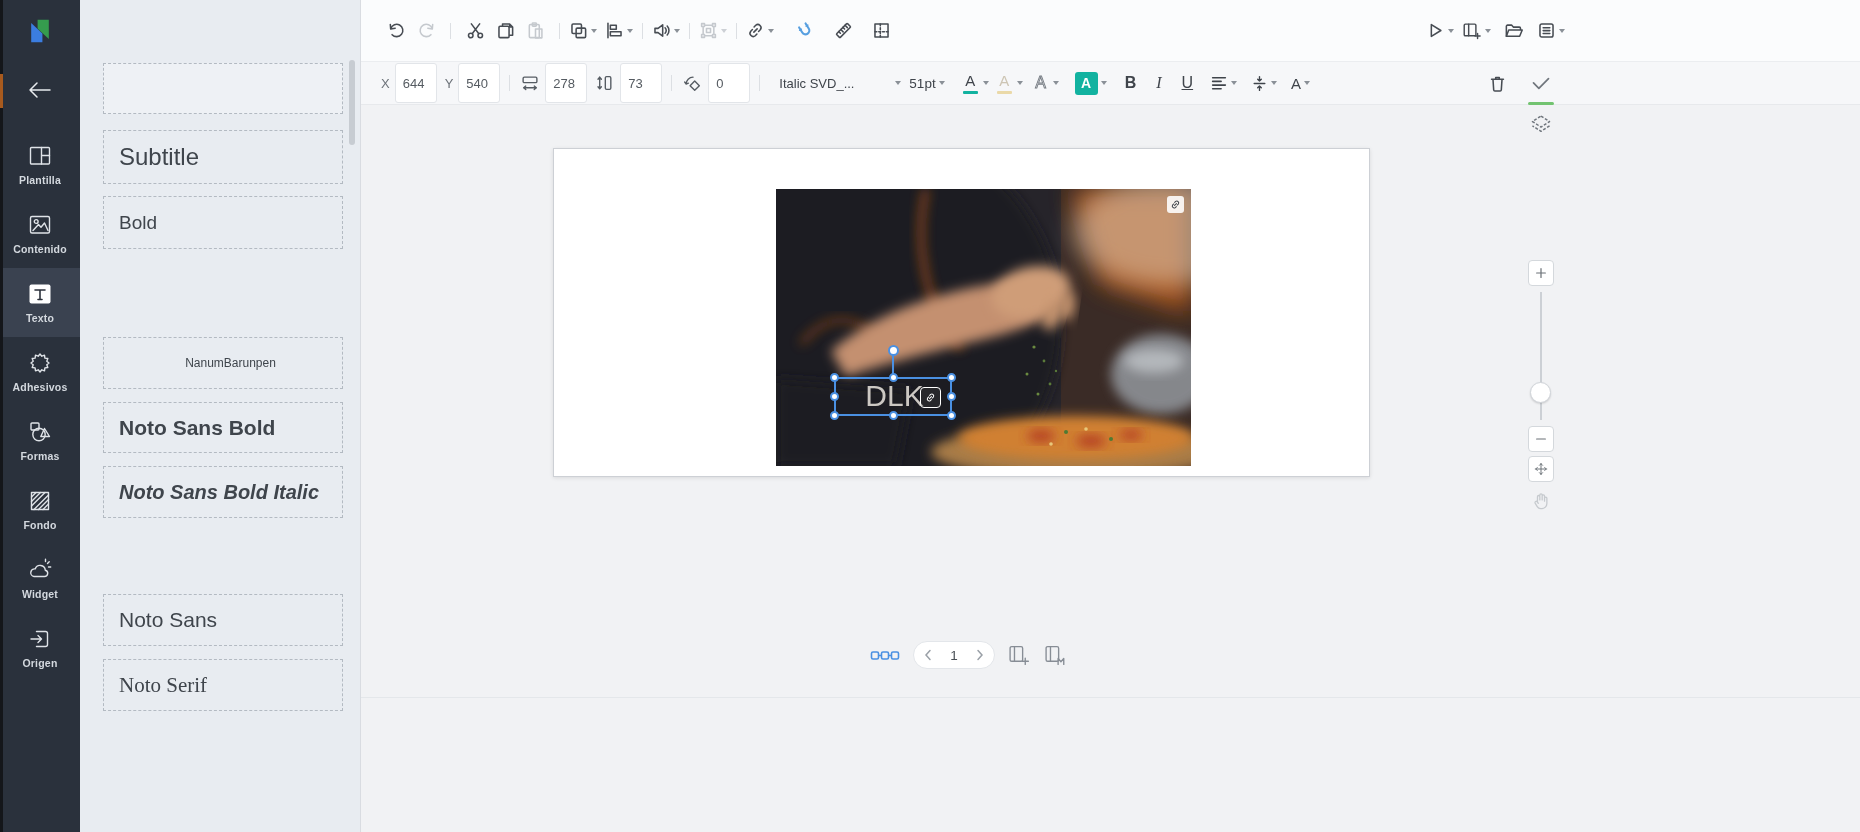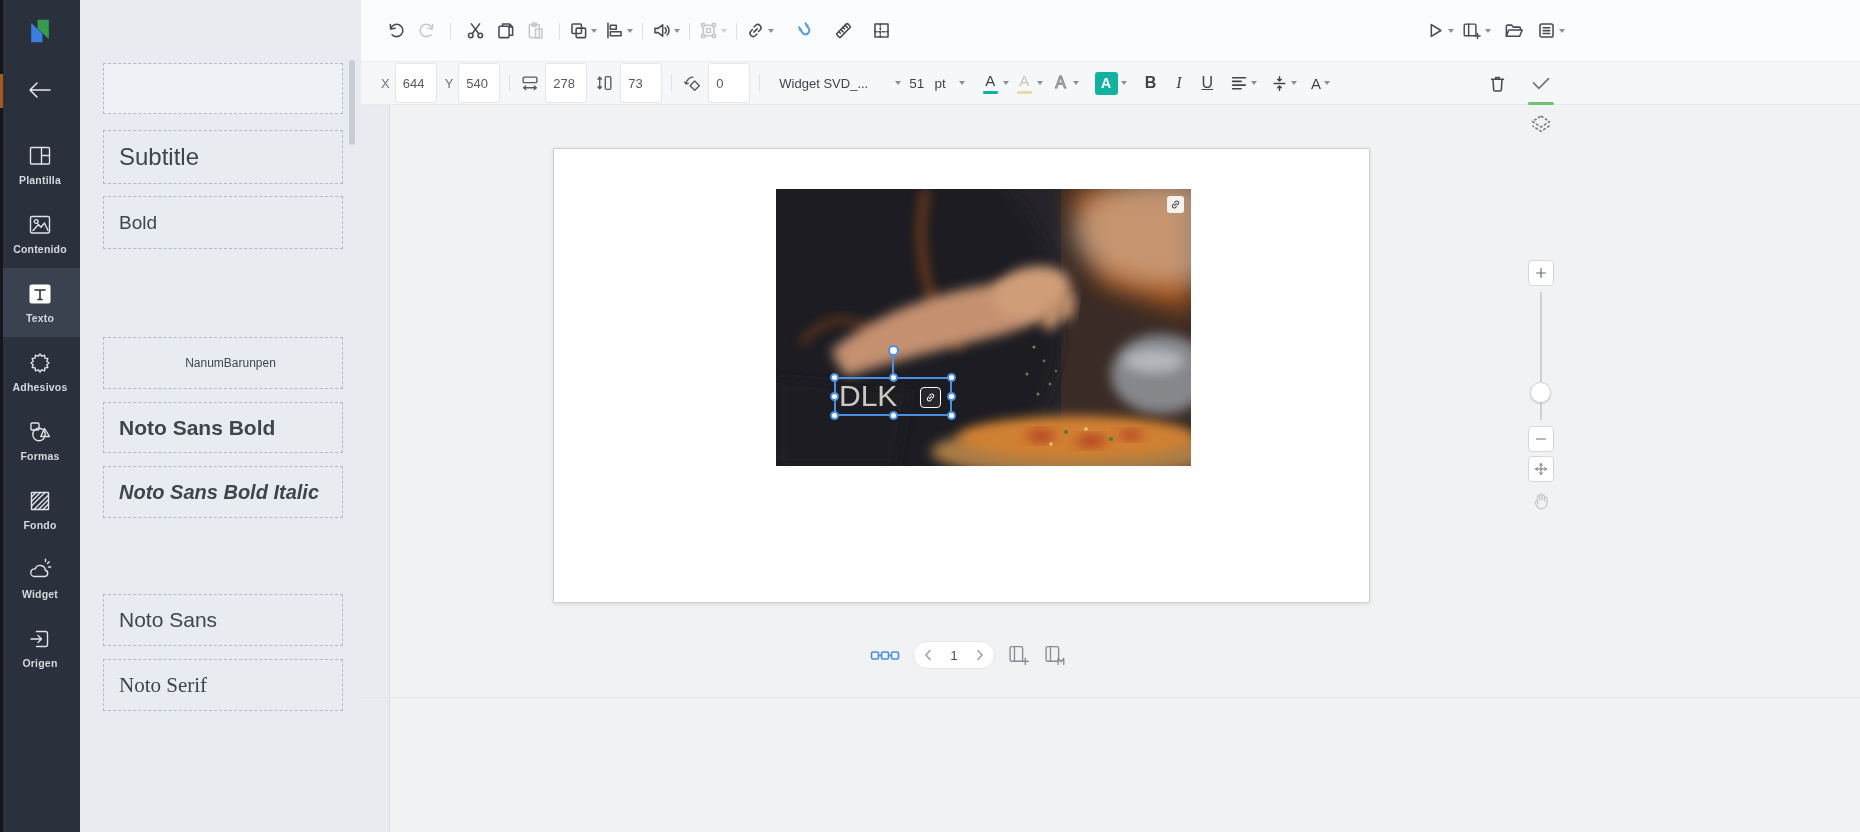--- a/index.html
+++ b/index.html
@@ -14,21 +14,21 @@
   .sidebar{position:absolute;left:0;top:0;width:80px;height:832px;background:#2a313c;}
   .left-edge{position:absolute;left:0;top:0;width:3px;height:832px;background:#14161a;z-index:5;}
   .accent-strip{position:absolute;left:0;top:74px;width:3px;height:34px;background:#a85a1e;z-index:6;}
   .logo-box{height:62px;display:flex;align-items:center;justify-content:center;}
   .back-row{height:56px;display:flex;align-items:center;justify-content:center;}
   .nav-item{height:69px;display:flex;flex-direction:column;align-items:center;justify-content:center;gap:5px;cursor:pointer;}
   .nav-item.active{background:#3a4250;}
   .nav-label{font-size:10.5px;font-weight:bold;color:#d4d9df;letter-spacing:.2px;}
 
   
-  .styles-panel{position:absolute;left:80px;top:0;width:310px;height:832px;background:#e8ecf1;border-right:1px solid #d9dce1;box-sizing:border-box;}
+  .styles-panel{position:absolute;left:80px;top:0;width:281px;height:832px;background:#e8ecf1;border-right:1px solid #d9dce1;box-sizing:border-box;}
   .style-item{position:absolute;left:23px;width:240px;border:1px dashed #b3bac2;color:#3f454c;display:flex;align-items:center;padding-left:15px;box-sizing:border-box;cursor:pointer;}
   .s-title{top:63px;height:51px;font-size:33px;color:#98a1a9;background:#eef1f5;}
   .s-subtitle{top:130px;height:54px;font-size:24px;}
   .s-body{top:196px;height:53px;font-size:19px;}
   .s-nb-b{top:272px;height:52px;font-size:20px;font-weight:bold;}
   .s-nb{top:337px;height:52px;font-size:12px;justify-content:center;}
   .s-ns-b{top:402px;height:51px;font-size:21px;font-weight:bold;}
   .s-ns-bi{top:466px;height:52px;font-size:20px;font-weight:bold;font-style:italic;}
   .s-ns-i{top:531px;height:50px;font-size:20px;font-style:italic;}
   .s-ns{top:594px;height:52px;font-size:21px;}
@@ -40,21 +40,21 @@
   .topbar2{position:absolute;left:361px;top:62px;width:1499px;height:43px;background:#f6f7f9;border-bottom:1px solid #e7e9ec;display:flex;align-items:center;padding:0 0 0 20px;box-sizing:border-box;}
   .tbtn{width:30px;height:30px;display:flex;align-items:center;justify-content:center;cursor:pointer;flex:none;}
   .grp{display:flex;align-items:center;flex:none;}
   .sep{width:1px;height:16px;background:#dcdfe3;margin:0 9px;flex:none;}
   .caret{width:0;height:0;border-left:3.5px solid transparent;border-right:3.5px solid transparent;border-top:4px solid #8a9097;margin-left:3px;}
   .caret.dis{border-top-color:#ccd0d5;}
   .tb-right{margin-left:auto;display:flex;align-items:center;gap:8px;margin-right:295px;}
   .lbl{font-size:13px;color:#6d737a;margin:0 5px 0 8px;flex:none;}
   .fld{width:42px;height:40px;background:#fff;border:1px solid #e2e5e9;border-radius:3px;font-size:13px;color:#555b61;padding:0 7px;box-sizing:border-box;font-family:"Liberation Sans",sans-serif;flex:none;}
   .font-sel{display:flex;align-items:center;width:122px;justify-content:space-between;margin:0 8px 0 10px;font-size:13px;color:#3f444b;cursor:pointer;flex:none;}
-  .size-grp{display:flex;align-items:center;gap:10px;font-size:13.5px;color:#3f444b;margin-right:10px;cursor:pointer;flex:none;}
+  .size-grp{display:flex;align-items:center;gap:0;font-size:13.5px;color:#3f444b;margin-right:10px;cursor:pointer;flex:none;}
   .acol{display:flex;flex-direction:column;align-items:center;margin:0 8px;cursor:pointer;flex:none;}
   .acol .a{font-size:15px;line-height:16px;color:#3f444b;}
   .acol .bar{width:15px;height:3px;border-radius:1px;margin-top:2px;}
   .awrap{display:flex;align-items:center;cursor:pointer;flex:none;}
   .hl{width:23px;height:23px;background:#12b2a0;border-radius:3px;color:#fff;font-size:14px;font-weight:bold;display:flex;align-items:center;justify-content:center;}
   .fmt-letter{font-size:16px;color:#3f444b;margin:0 10px;cursor:pointer;flex:none;}
   .fmt-b{font-weight:bold;}
   .fmt-i{font-style:italic;font-family:"Liberation Serif",serif;}
   .fmt-u{text-decoration:underline;}
   .trash-btn{margin-left:auto;margin-right:348px;}
@@ -62,21 +62,21 @@
   
   .right-rail{position:absolute;left:1526px;top:76px;width:30px;display:flex;flex-direction:column;align-items:center;}
   .green-bar{width:26px;height:3px;border-radius:2px;background:#72c370;margin-top:11px;}
   .zoom-rail{position:absolute;left:1526px;top:260px;width:30px;display:flex;flex-direction:column;align-items:center;}
   .zbtn{width:26px;height:26px;background:#fff;border:1px solid #d4d8dc;border-radius:4px;display:flex;align-items:center;justify-content:center;cursor:pointer;box-sizing:border-box;}
   .ztrack{position:relative;width:30px;height:128px;margin:6px 0;}
   .ztrack .line{position:absolute;left:14px;top:0;width:2px;height:128px;background:#ccd0d5;}
   .zthumb{position:absolute;left:4px;top:90px;width:21px;height:21px;border-radius:50%;background:#fff;border:1px solid #d0d4d9;box-shadow:0 1px 2px rgba(0,0,0,.15);cursor:pointer;box-sizing:border-box;}
 
   
-  .canvas-page{position:absolute;left:553px;top:148px;width:817px;height:455px;background:#fff;border:1px solid #cdd0d5;box-shadow:0 1px 4px rgba(0,0,0,.10);box-sizing:border-box;}
+  .canvas-page{position:absolute;left:553px;top:148px;width:817px;height:329px;background:#fff;border:1px solid #cdd0d5;box-shadow:0 1px 4px rgba(0,0,0,.10);box-sizing:border-box;text-align:center;}
   .photo{position:absolute;left:222px;top:40px;width:415px;height:277px;overflow:hidden;background:#26242a;cursor:pointer;}
   .photo-badge{position:absolute;right:7px;top:7px;width:17px;height:17px;background:rgba(255,255,255,.88);border-radius:3px;display:flex;align-items:center;justify-content:center;}
   .sel{position:absolute;left:280px;top:228px;width:118px;height:39px;border:2px solid #4a90e2;box-sizing:border-box;}
   .sel-text{font-size:30px;color:#ccc8c3;line-height:34px;padding-left:3px;white-space:nowrap;}
   .h{position:absolute;width:9px;height:9px;border-radius:50%;background:#fff;border:2px solid #4a90e2;box-sizing:border-box;cursor:pointer;}
   .rot-line{position:absolute;left:50%;top:-24px;width:2px;height:22px;background:#4a90e2;margin-left:-1px;}
   .rot-h{position:absolute;top:-34px;left:50%;margin-left:-5.5px;width:11px;height:11px;border-radius:50%;background:#fff;border:2px solid #4a90e2;box-sizing:border-box;cursor:pointer;}
   .sel-badge{position:absolute;right:9px;top:8px;width:21px;height:21px;border:1.5px solid #fff;border-radius:4px;background:rgba(60,60,60,.35);display:flex;align-items:center;justify-content:center;box-sizing:border-box;}
 
   
@@ -343,21 +343,21 @@
   </svg>
   <input class="fld" value="73" style="">
   <div class="sep"></div>
   <svg width="19" height="19" viewBox="0 0 18 18" class="ic" style="stroke:#565c63;margin:0 6px 0 2px;">
     <rect x="8" y="8" width="6.2" height="6.2" transform="rotate(45 11.1 11.1)"></rect>
     <path d="M3 9.5 A 6.5 6.5 0 0 1 9.5 3 M3 9.5 l-1.4-1.9 M3 9.5 l2.1-0.8"></path>
   </svg>
   <input class="fld" value="0" style="">
   <div class="sep"></div>
   <div class="font-sel">
-    <span>Widget SVD_...</span>
+    <span>Italic SVD_...</span>
     <span class="caret"></span>
   </div>
   <div class="size-grp">
     <span>51</span>
     <span>pt</span>
     <span class="caret"></span>
   </div>
   <div class="awrap">
     <div class="acol" style="margin-right:2px;">
       <span class="a">A</span>

